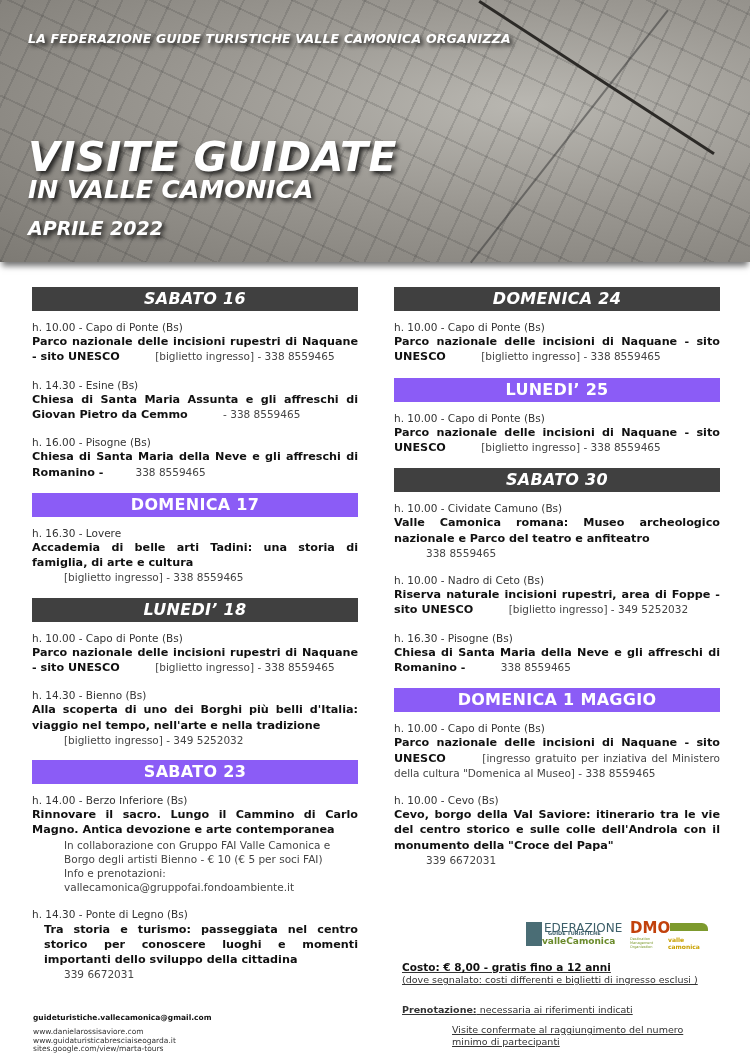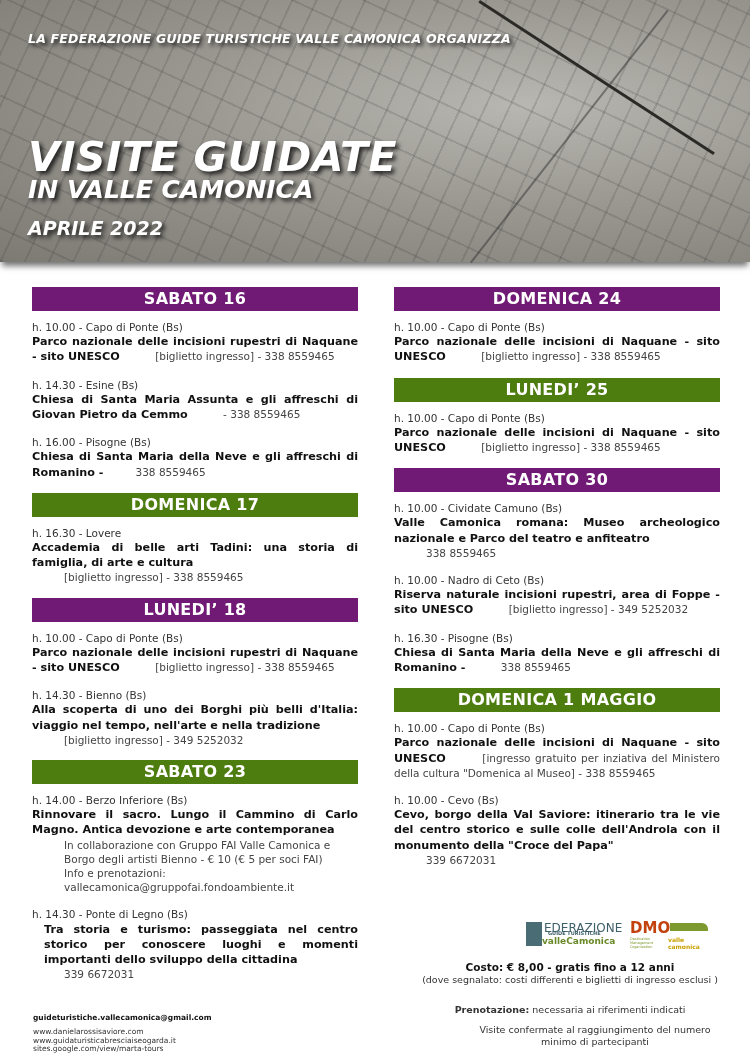--- a/index.html
+++ b/index.html
@@ -30,40 +30,40 @@
   .month { left: 28px; top: 217px; font-size: 19px; }
 
   .col { position: absolute; width: 326px; }
   .col-left { left: 32px; top: 287px; }
   .col-right { left: 394px; top: 287px; }
 
   .day-header {
     height: 24px; line-height: 24px; text-align: center; color: #fff;
     font-weight: bold; font-size: 16px; letter-spacing: 0.3px; margin-bottom: 9px;
   }
-  .h-orange { background: #701a75; }
-  .h-red { background: #4d7c0f; }
+  .h-orange { background: #404040; font-style: italic; }
+  .h-red { background: #8b5cf6; }
   .event { margin-bottom: 13px; font-size: 10.5px; line-height: 14.2px; }
   .event .time { color: #333; }
   .event .title { font-weight: bold; color: #111; font-size: 11.2px; text-align: justify; }
   .event .extra { color: #444; padding-left: 32px; }
 
   .logos { position: absolute; top: 920px; left: 522px; width: 210px; height: 30px; }
   .logo-fed { position: absolute; left: 0; top: 0; width: 100px; height: 28px; }
   .logo-fed .mark { position: absolute; left: 4px; top: 2px; width: 16px; height: 24px; background: #4a6d75; }
   .logo-fed .t1 { position: absolute; left: 22px; top: 1px; font-size: 12px; color: #3d5f69; }
   .logo-fed .t2 { position: absolute; left: 26px; top: 10px; font-size: 5px; color: #3d5f69; font-weight: bold; }
   .logo-fed .t3 { position: absolute; left: 20px; top: 16px; font-size: 9px; font-weight: bold; color: #6a8a2a; }
   .logo-dmo { position: absolute; left: 108px; top: 0; width: 80px; height: 30px; }
   .logo-dmo .d { position: absolute; left: 0; top: -1px; font-size: 15px; font-weight: bold; color: #c2410c; }
   .logo-dmo .bar { position: absolute; left: 40px; top: 3px; width: 38px; height: 8px; background: #7d9a2e; border-radius: 0 6px 0 0; }
   .logo-dmo .sub { position: absolute; left: 0; top: 17px; font-size: 3.5px; color: #7d9a2e; width: 30px; line-height: 4px; }
   .logo-dmo .vc { position: absolute; left: 38px; top: 16px; font-size: 6px; color: #c9a100; font-weight: bold; }
 
-  .info { position: absolute; right: 30px; text-align: center; font-size: 9.5px; line-height: 12px; color: #333; }
+  .info { position: absolute; right: 48px; text-align: left; font-size: 9.5px; line-height: 12px; color: #333; text-decoration: underline; }
   .cost { top: 961px; width: 300px; }
   .cost b { color: #111; font-size: 10.5px; }
   .booking { top: 1004px; width: 300px; }
   .confirm { top: 1024px; width: 250px; }
 
   .footer { position: absolute; left: 33px; font-size: 7.5px; color: #333; line-height: 8.5px; }
   .footer-email { top: 1014px; font-weight: bold; color: #111; }
   .footer-links { top: 1028px; }
 </style>
 </head>

